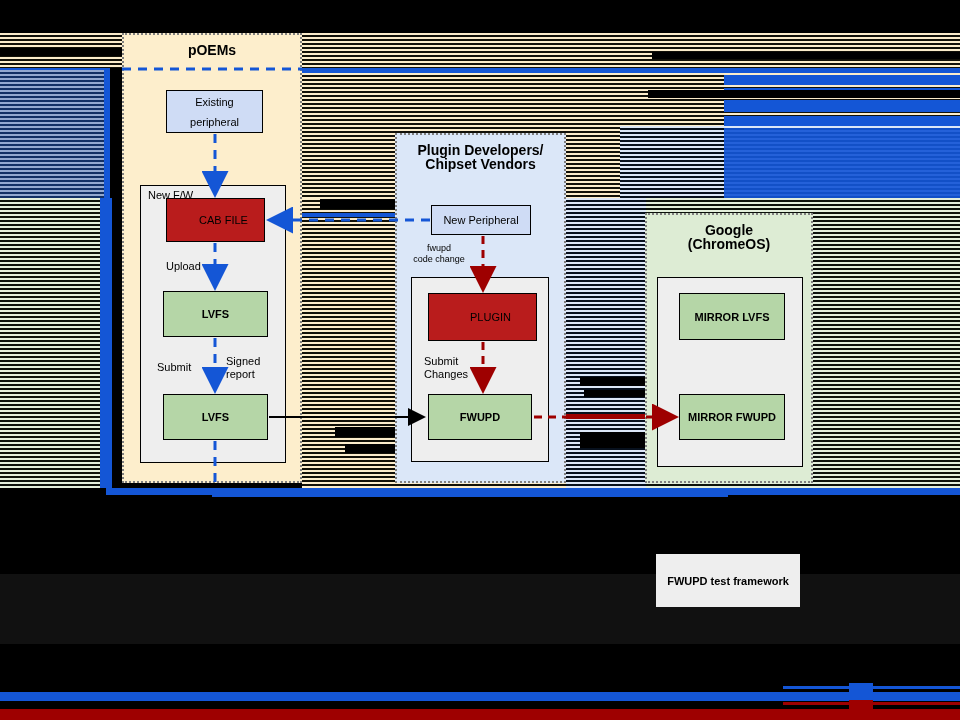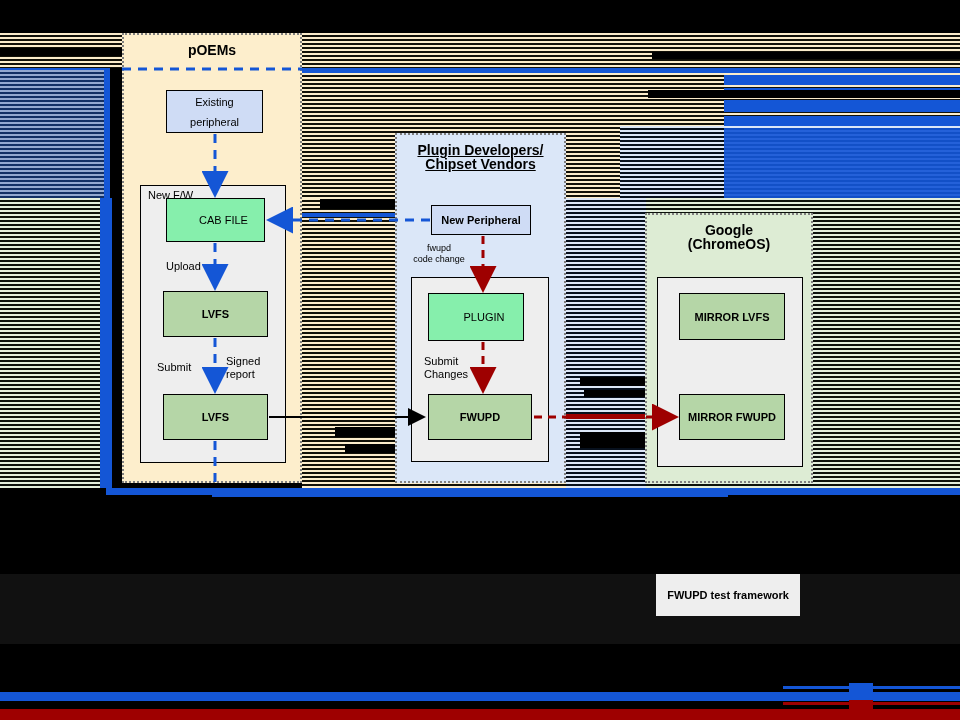--- a/index.html
+++ b/index.html
@@ -46,21 +46,21 @@
   .p-google{background:#ddecd4;border:2px dotted #7f7f7f;}
 
   .innerbox{position:absolute;background:#eeeeee;border:1px solid #000;box-sizing:border-box;}
 
   .node{
     position:absolute;box-sizing:border-box;border:1px solid #000;
     display:flex;align-items:center;justify-content:center;
     font-size:11px;color:#000;text-align:center;line-height:20px;
   }
   .n-blue{background:#cfdcf5;}
-  .n-pink{background:#86efac;padding-left:16px;}
+  .n-pink{background:#b91c1c;padding-left:16px;}
   .n-green{background:#b5d6a7;font-weight:bold;}
   .n-plain{background:#eeeeee;font-weight:bold;}
 
   .lbl{position:absolute;font-size:11px;color:#000;line-height:13px;white-space:pre;}
   .lbl-sm{position:absolute;font-size:9px;color:#000;line-height:11px;text-align:center;}
 
   svg.arrows{position:absolute;left:0;top:0;width:960px;height:720px;pointer-events:none;}
 </style>
 </head>
 <body>
@@ -116,21 +116,21 @@
   <div class="streak bar-blue" style="left:0;top:692px;width:960px;height:9px;"></div>
   <div class="streak bar-red" style="left:783px;top:702px;width:177px;height:3px;"></div>
   <div class="streak bar-red" style="left:849px;top:700px;width:24px;height:12px;"></div>
   <div class="streak bar-red" style="left:0;top:709px;width:960px;height:11px;"></div>
 
   <div class="panel p-oems" style="left:122px;top:33px;width:180px;height:450px;">
     <div class="panel-title">pOEMs</div>
   </div>
 
   <div class="panel p-plugin" style="left:395px;top:133px;width:171px;height:350px;">
-    <div class="panel-title" style="white-space:pre-line;text-decoration:underline;">Plugin Developers/
+    <div class="panel-title" style="white-space:pre-line;">Plugin Developers/
 Chipset Vendors</div>
   </div>
 
   <div class="panel p-google" style="left:645px;top:213px;width:168px;height:270px;">
     <div class="panel-title" style="white-space:pre-line;">Google
 (ChromeOS)</div>
   </div>
 
   <div class="innerbox" style="left:140px;top:185px;width:146px;height:278px;"></div>
   <div class="innerbox" style="left:411px;top:277px;width:138px;height:185px;"></div>
@@ -146,41 +146,41 @@
   </div>
 
   <div class="node n-green" style="left:163px;top:291px;width:105px;height:46px;">
     <span>LVFS</span>
   </div>
 
   <div class="node n-green" style="left:163px;top:394px;width:105px;height:46px;">
     <span>LVFS</span>
   </div>
 
-  <div class="node n-blue" style="left:431px;top:205px;width:100px;height:30px;font-weight:bold;">
+  <div class="node n-blue" style="left:431px;top:205px;width:100px;height:30px;">
     <span>New Peripheral</span>
   </div>
 
-  <div class="node n-pink" style="left:428px;top:293px;width:96px;height:48px;">
+  <div class="node n-pink" style="left:428px;top:293px;width:109px;height:48px;">
     <span>PLUGIN</span>
   </div>
 
   <div class="node n-green" style="left:428px;top:394px;width:104px;height:46px;">
     <span>FWUPD</span>
   </div>
 
   <div class="node n-green" style="left:679px;top:293px;width:106px;height:47px;">
     <span>MIRROR LVFS</span>
   </div>
 
   <div class="node n-green" style="left:679px;top:394px;width:106px;height:46px;">
     <span>MIRROR FWUPD</span>
   </div>
 
-  <div class="node n-plain" style="left:656px;top:574px;width:144px;height:42px;border:none;">
+  <div class="node n-plain" style="left:656px;top:554px;width:144px;height:53px;border:none;">
     <span>FWUPD test framework</span>
   </div>
 
   <div class="lbl" style="left:148px;top:153px;margin-top:36px;">New F/W</div>
   <div class="lbl" style="left:166px;top:260px;">Upload</div>
   <div class="lbl" style="left:157px;top:361px;">Submit</div>
   <div class="lbl" style="left:226px;top:355px;white-space:pre-line;">Signed
 report</div>
   <div class="lbl-sm" style="left:404px;top:243px;width:70px;white-space:pre-line;">fwupd
 code change</div>

